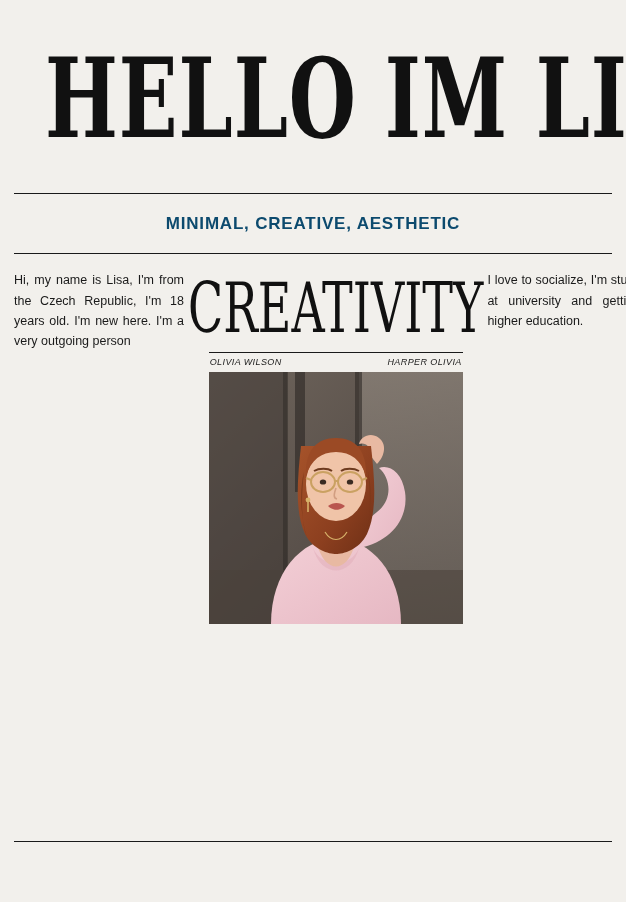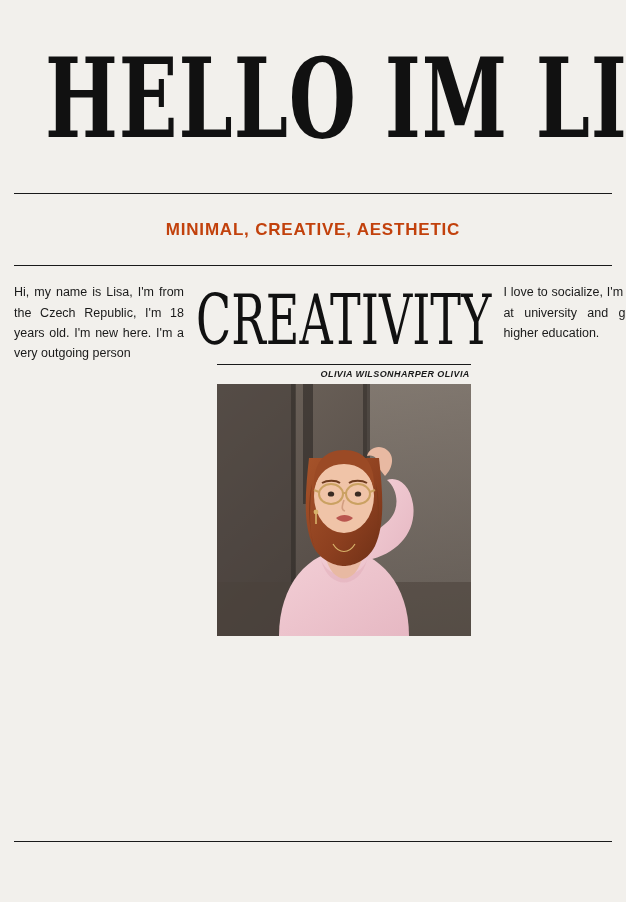--- a/index.html
+++ b/index.html
@@ -58,32 +58,32 @@
 
   .subtitle-band {
     text-align: center;
     padding: 14px 0 13px 0;
   }
   .subtitle {
     font-family: "Liberation Sans", sans-serif;
     font-weight: 700;
     font-size: 17px;
     letter-spacing: 0.8px;
-    color: #c2410c;
-    margin: 12px;
+    color: #0c4a6e;
+    margin: 6px;
     text-transform: uppercase;
     text-align: center;
   }
 
   
   .content {
     display: flex;
     align-items: flex-start;
     padding: 16px 14px 4px 14px;
-    gap: 12px;
+    gap: 4px;
   }
   .col-side {
     width: 170px;
     flex: 0 0 170px;
     font-size: 12.5px;
     line-height: 1.62;
     text-align: justify;
     color: #1a1a1a;
   }
   .col-side p { margin: 0; }
@@ -108,24 +108,24 @@
     white-space: nowrap;
   }
   .center-rule {
     width: 254px;
     border-top: 1px solid #1a1a1a;
     margin: 34px 0 0 0;
   }
   .credits {
     width: 254px;
     display: flex;
-    justify-content: flex-end;
+    justify-content: space-between;
     font-size: 9px;
     font-style: italic;
-    font-weight: 700;
+    font-weight: 400;
     letter-spacing: 0.4px;
     padding: 4px 1px 5px 1px;
     box-sizing: border-box;
     color: #1a1a1a;
   }
 
   
   .photo {
     width: 254px;
     height: 252px;

